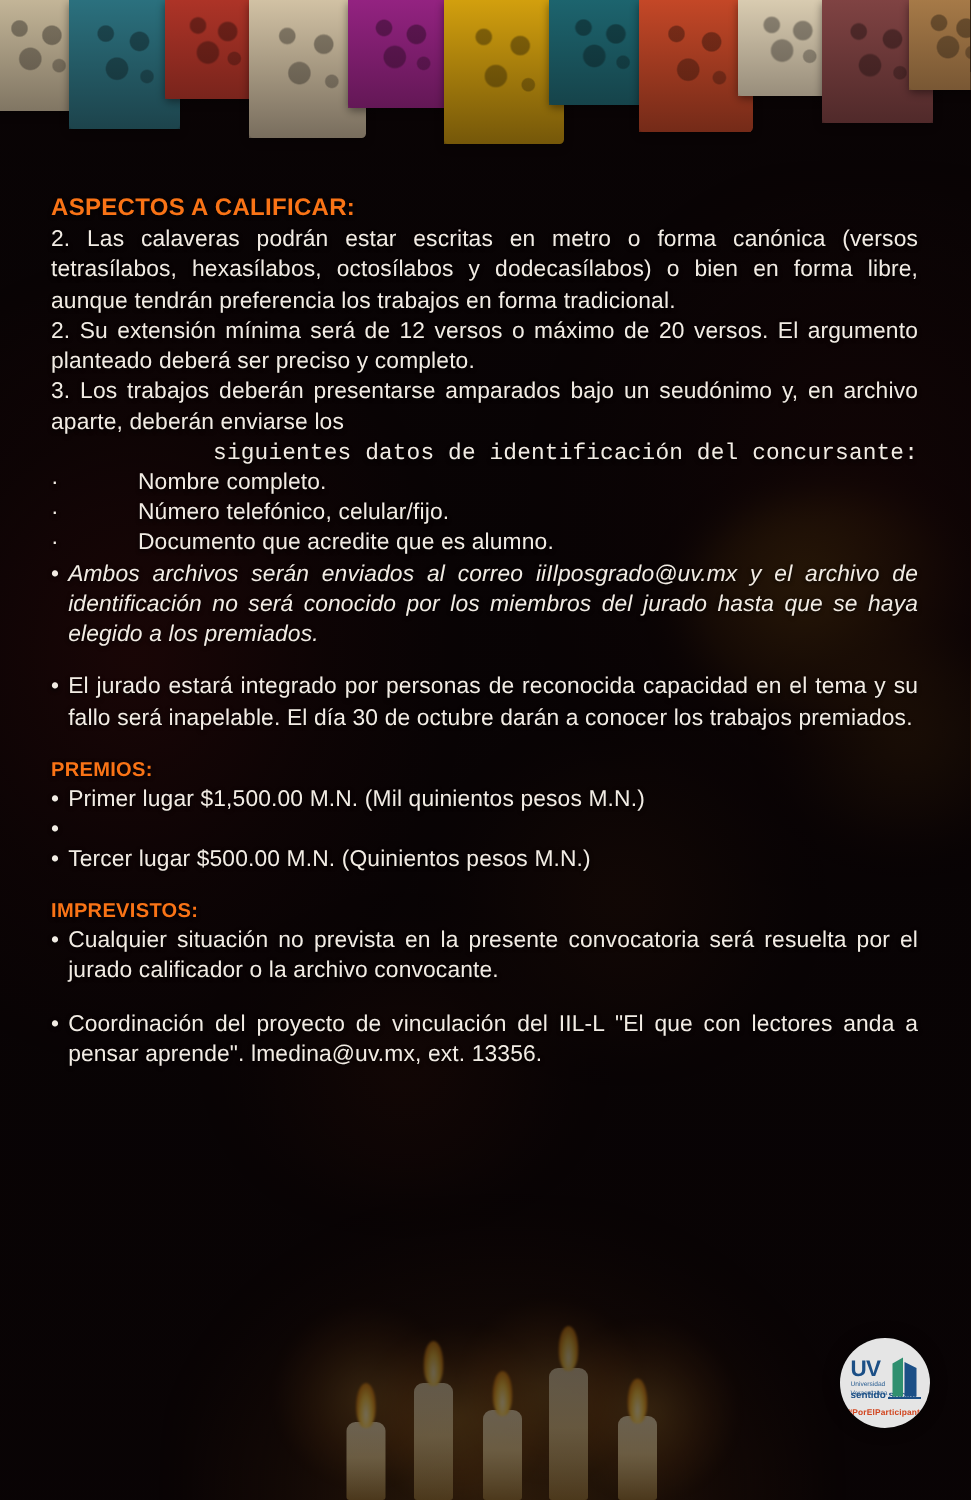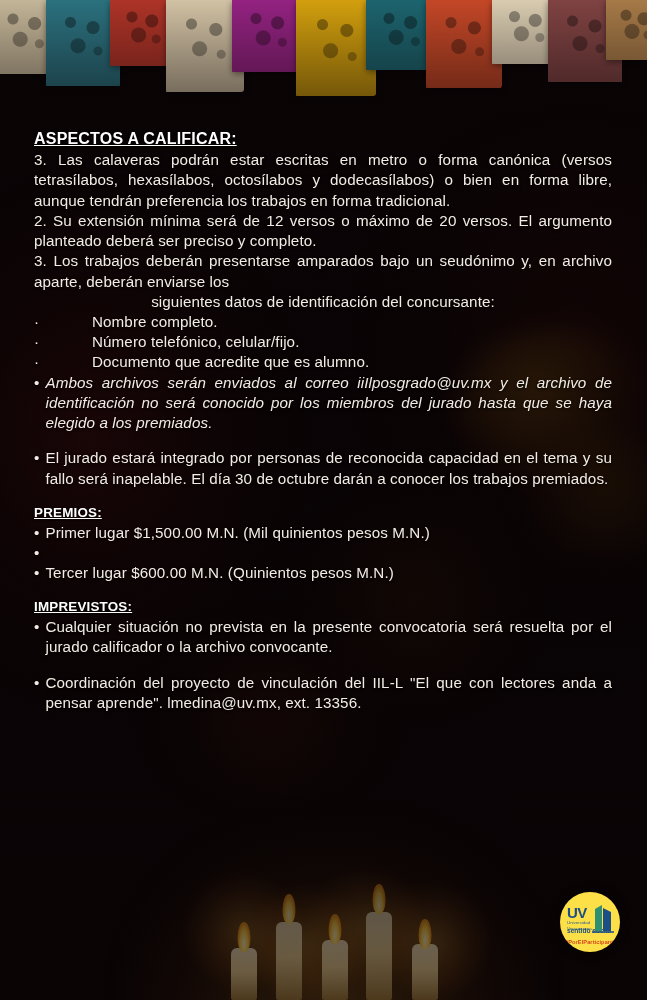--- a/index.html
+++ b/index.html
@@ -130,53 +130,52 @@
     width: 578px;
     color: #f2ece4;
     font-size: 15.2px;
     line-height: 1.33;
     text-align: justify;
     letter-spacing: 0.1px;
     text-shadow: 0 1px 3px rgba(0,0,0,0.85);
   }
   .sec-head {
     font-weight: bold;
-    color: #ffffff;
+    color: #f97316;
     margin: 0 0 1px 0;
     letter-spacing: 0.2px;
     text-align: left;
-    text-decoration: underline;
   }
   .sec-head.small { font-size: 13.4px; }
   .sec-head.big { font-size: 16px; }
   p { margin: 0; }
   .item { margin: 0; }
   .gap { height: 15px; }
   .bullet-row {
     display: flex;
     gap: 6px;
     text-align: left;
   }
   .bullet-row .dot { flex: 0 0 auto; }
   .sub-item {
     display: flex;
     text-align: left;
   }
   .sub-item .mid { width: 14px; flex: 0 0 14px; }
   .sub-item .ind { width: 44px; flex: 0 0 44px; }
-  .nowrap-left { text-align: center; }
+  .nowrap-left { text-align: right; font-family: Liberation Mono, monospace; }
 
   
   .logo-badge {
     position: absolute;
     right: 27px;
     bottom: 48px;
     width: 60px; height: 60px;
     border-radius: 50%;
-    background: #fde047;
+    background: #e5e5e5;
     box-shadow: 0 0 10px rgba(0,0,0,0.55);
     overflow: hidden;
   }
   .logo-uv {
     position: absolute;
     left: 7px; top: 13px;
     font-size: 15px; font-weight: bold;
     color: #1b4f86;
     letter-spacing: -0.5px;
     line-height: 1;
@@ -283,21 +282,21 @@
       </div>
   </div>
 
   <div class="vignette"></div>
 </div>
 
 <div class="content">
 
   <div>
     <div class="sec-head big">ASPECTOS A CALIFICAR:</div>
-    <p class="item">3. Las calaveras podrán estar escritas en metro o forma canónica (versos tetrasílabos, hexasílabos, octosílabos y dodecasílabos) o bien en forma libre, aunque tendrán preferencia los trabajos en forma tradicional.</p>
+    <p class="item">2. Las calaveras podrán estar escritas en metro o forma canónica (versos tetrasílabos, hexasílabos, octosílabos y dodecasílabos) o bien en forma libre, aunque tendrán preferencia los trabajos en forma tradicional.</p>
     <p class="item">2. Su extensión mínima será de 12 versos o máximo de 20 versos. El argumento planteado deberá ser preciso y completo.</p>
     <p class="item">3. Los trabajos deberán presentarse amparados bajo un seudónimo y, en archivo aparte, deberán enviarse los</p>
     <p class="item nowrap-left">siguientes datos de identificación del concursante:</p>
 
     <div class="sub-item">
       <span class="mid">·</span>
       <span class="ind"></span>
       <span>Nombre completo.</span>
     </div>
     <div class="sub-item">
@@ -332,21 +331,21 @@
     <div class="sec-head small">PREMIOS:</div>
     <div class="bullet-row">
       <span class="dot">•</span>
       <span>Primer lugar $1,500.00 M.N. (Mil quinientos pesos M.N.)</span>
     </div>
     <div class="bullet-row">
       <span class="dot">•</span>
     </div>
     <div class="bullet-row">
       <span class="dot">•</span>
-      <span>Tercer lugar $600.00 M.N. (Quinientos pesos M.N.)</span>
+      <span>Tercer lugar $500.00 M.N. (Quinientos pesos M.N.)</span>
     </div>
   </div>
 
   <div class="gap"></div>
 
   <div>
     <div class="sec-head small">IMPREVISTOS:</div>
     <div class="bullet-row">
       <span class="dot">•</span>
       <span style="text-align:justify;">Cualquier situación no prevista en la presente convocatoria será resuelta por el jurado calificador o la archivo convocante.</span>

